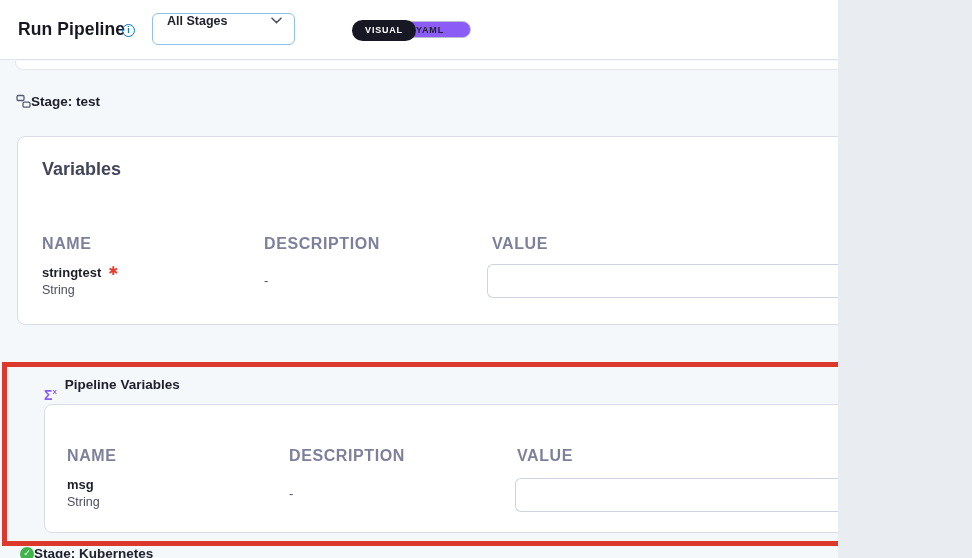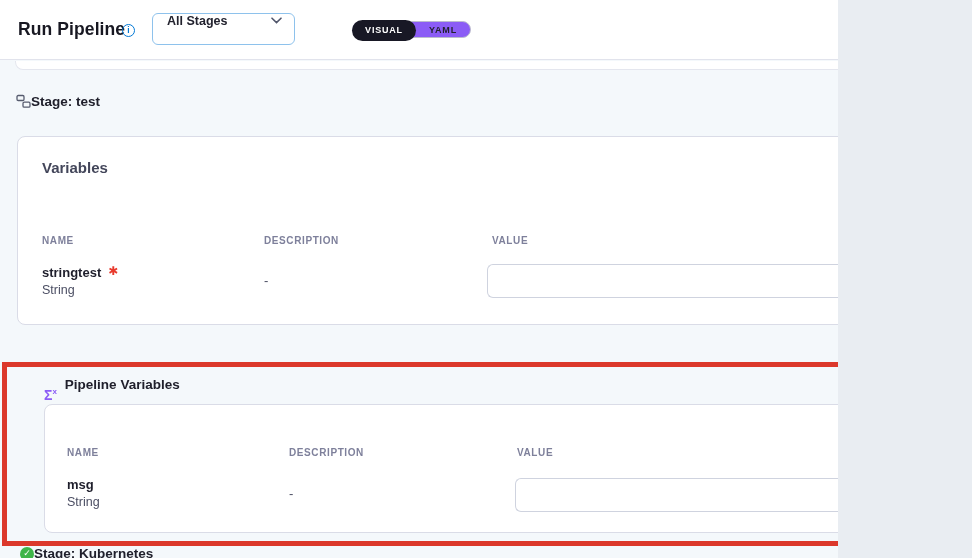--- a/index.html
+++ b/index.html
@@ -23,41 +23,41 @@
                   background:#fff; border:1.5px solid #8ec2ec; border-radius:6px;
                   display:flex; align-items:center; justify-content:space-between;
                   padding:0 12px 17px 14px; cursor:pointer; }
   .stage-select-label { font-size:12.5px; font-weight:700; color:#22222e; }
   .view-toggle { position:absolute; left:352px; top:21px; width:119px; height:17px;
                  background:#8b5cf6; border:1px solid #bcbdcd; border-radius:10px; }
   .seg-visual { position:absolute; left:-1px; top:-2.5px; width:64px; height:21px;
                 border-radius:11px; background:#181825; color:#fff; font-size:9px;
                 font-weight:700; letter-spacing:.8px; display:flex;
                 align-items:center; justify-content:center; }
-  .seg-yaml { position:absolute; right:1px; top:0; width:52px; height:15px;
+  .seg-yaml { position:absolute; right:14px; top:0; width:52px; height:15px;
               font-size:9px; font-weight:700; letter-spacing:.8px; color:#22222e;
               display:flex; align-items:center; justify-content:center; }
   .close-btn { position:absolute; left:938px; top:14px; font-size:18px;
                color:#7b7b95; line-height:1; cursor:pointer; }
 
   
   .scroll-remnant { position:absolute; left:15px; top:61px; width:916px; height:9px;
                     background:#fff; border:1px solid #e4e6ee; border-top:none;
                     border-radius:0 0 8px 8px; }
 
   
   .stage-row { position:absolute; display:flex; align-items:center; }
   .stage-label { font-size:13.5px; font-weight:700; color:#20202c; }
 
   
   .panel { position:absolute; background:#fff; border:1px solid #dadce7;
            border-radius:8px; }
-  .panel-title { position:absolute; left:24px; top:22px; font-size:15px;
+  .panel-title { position:absolute; left:24px; top:22px; font-size:18px;
                  font-weight:600; color:#43465a; }
-  .col-head { position:absolute; font-size:10px; font-weight:700; color:#7e809b;
+  .col-head { position:absolute; font-size:16px; font-weight:700; color:#7e809b;
               letter-spacing:.6px; }
   .var-name { position:absolute; font-size:13px; font-weight:700; color:#1e1e2b; }
   .req-mark { color:#e8392c; font-size:12px; margin-left:7px; vertical-align:2px; }
   .var-type { position:absolute; font-size:12.5px; color:#4b4e63; }
   .var-desc { position:absolute; font-size:13px; color:#4b4e63; }
   .input-group { position:absolute; display:flex; }
   .val-input { height:34px; border:1px solid #cfd3df; border-right:none;
                border-radius:6px 0 0 6px; background:#fff; padding:0 10px;
                font-size:13px; font-family:inherit; color:#1e1e2b; outline:none; }
   .pin-btn { width:37px; height:34px; background:#edf1f8; border:1px solid #cfd3df;

